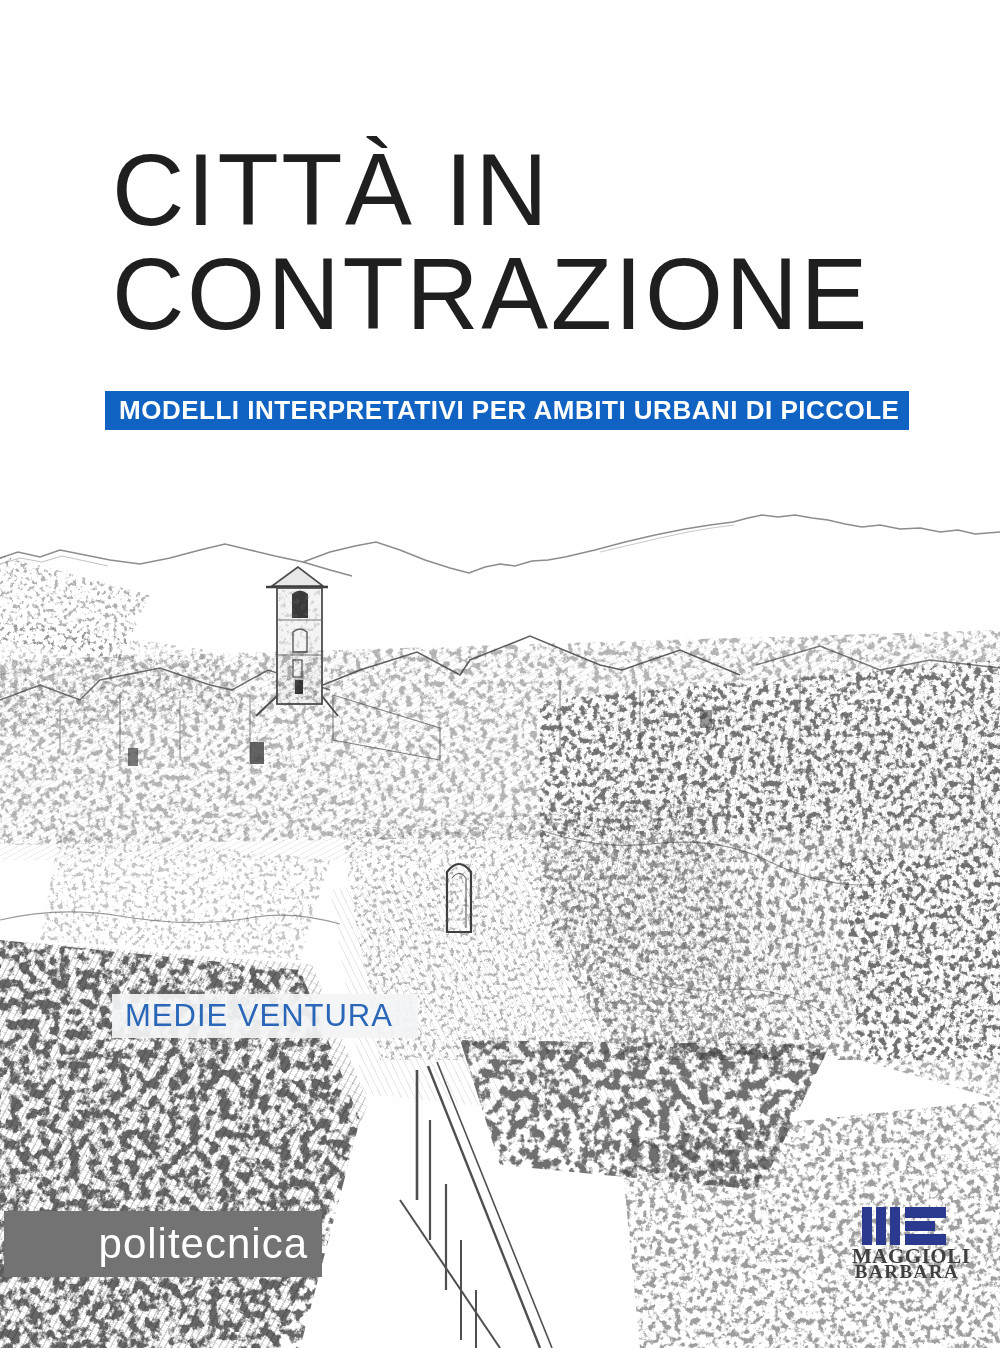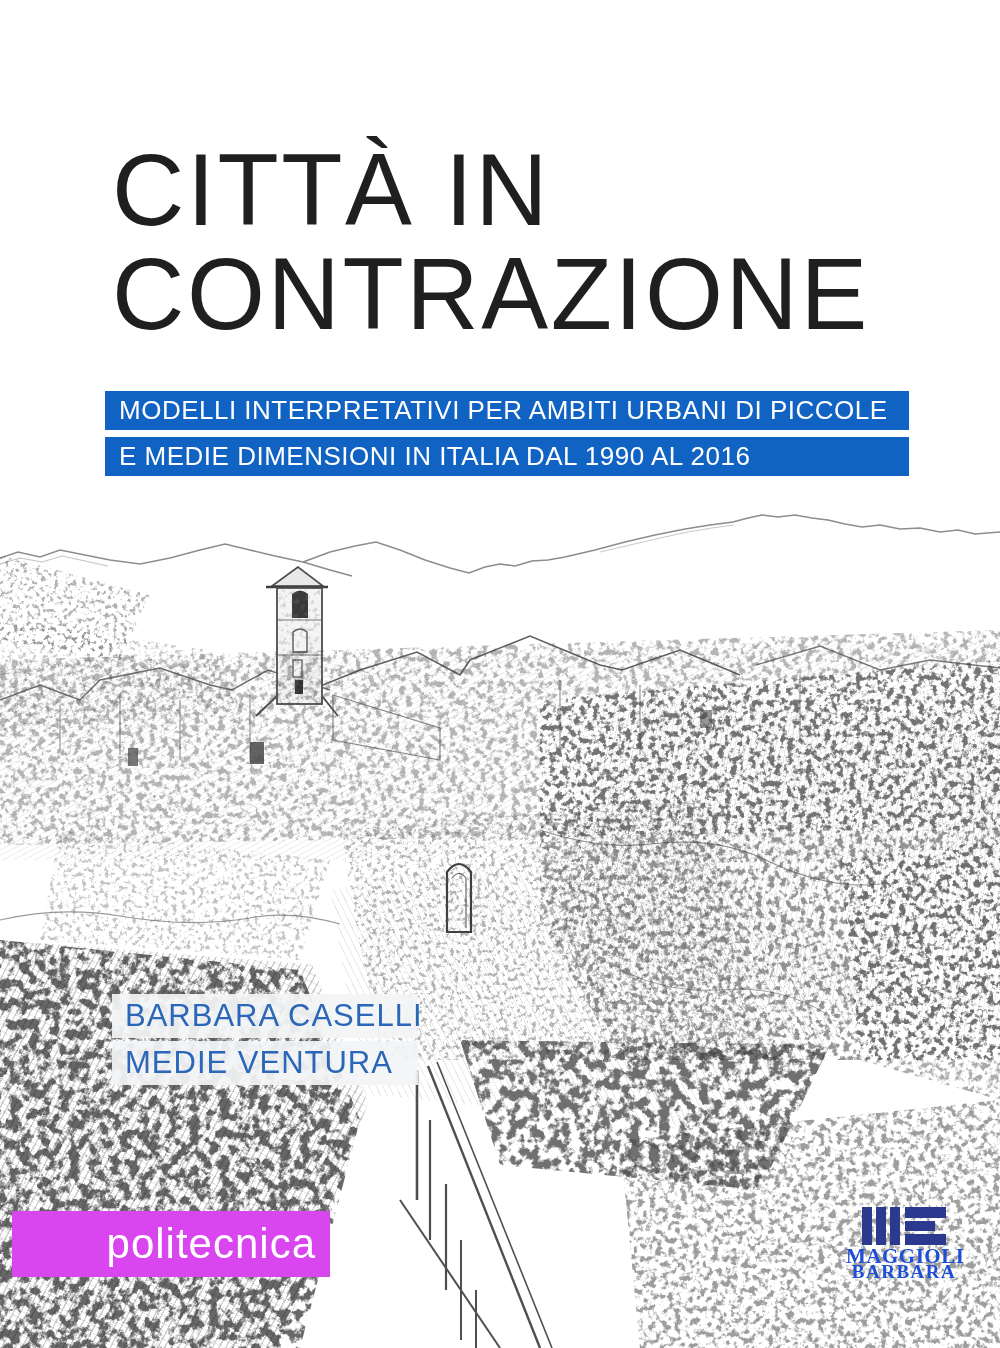--- a/index.html
+++ b/index.html
@@ -45,51 +45,51 @@
     margin:0;font-weight:normal;color:#1f1f1f;
     font-size:118px;line-height:121px;letter-spacing:3px;
     transform:scale(.85,.86);transform-origin:0 0;
     white-space:nowrap;
   }
 
   
   .subtitle{position:absolute;left:105px;width:790px;z-index:5;}
   .sub-bar{
     background:#1063c2;color:#ffffff;
-    font-weight:normal;font-size:26px;line-height:39px;
+    font-weight:bold;font-size:26px;line-height:39px;
     height:39px;padding-left:14px;letter-spacing:.5px;
     white-space:nowrap;
   }
 
   
   .authors{position:absolute;left:112px;top:994px;z-index:5;width:306px;}
   .author-band{
     background:rgba(243,244,246,.93);
     height:44px;margin-bottom:3px;
     display:flex;align-items:center;
     padding-left:13px;box-sizing:border-box;
     color:#2a67b8;font-size:31px;letter-spacing:1px;
     white-space:nowrap;
   }
 
   
   .series-box{
-    position:absolute;left:12px;top:1211px;width:318px;height:66px;z-index:5;
-    background:#d946ef;color:#ffffff;
+    position:absolute;left:4px;top:1211px;width:318px;height:66px;z-index:5;
+    background:#737373;color:#ffffff;
     display:flex;align-items:center;justify-content:flex-end;
     padding-right:14px;box-sizing:border-box;
     font-size:42px;letter-spacing:1px;padding-left:16px;
   }
 
   
   .publisher{position:absolute;left:846px;top:1206px;width:116px;z-index:5;text-align:center;}
   .pub-mark{width:84px;height:40px;margin:0 auto;display:block;}
   .pub-name{
-    font-family:"Liberation Serif",serif;font-weight:bold;color:#1d4ed8;
-    line-height:16px;margin-top:2px;letter-spacing:.5px;
+    font-family:"Liberation Serif",serif;font-weight:bold;color:#404040;
+    line-height:16px;margin-top:2px;letter-spacing:.5px;margin-left:6px;
   }
   .pub-name .l1{font-size:21px;display:block;}
   .pub-name .l2{font-size:19px;display:block;letter-spacing:1.5px;}
 </style>
 </head>
 <body>
 
 <div class="cover">
 
   <div class="sketch-wrap">
@@ -175,24 +175,22 @@
   <div class="hatch hatchC"></div>
   <div class="hatch hatchD"></div>
   <div class="hatch hatchB"></div>
   <div class="hatch hatchA"></div>
 
   <h1 class="title"><span>CITTÀ IN</span><br>
       <span>CONTRAZIONE</span>
   </h1>
 
   <div class="subtitle sub-bar" style="position:absolute;top:391px;">MODELLI INTERPRETATIVI PER AMBITI URBANI DI PICCOLE</div>
-  <div class="subtitle sub-bar" style="position:absolute;top:437px;">E MEDIE DIMENSIONI IN ITALIA DAL 1990 AL 2016</div>
 
   <div class="authors">
-    <div class="author-band">BARBARA CASELLI</div>
     <div class="author-band">MEDIE VENTURA</div>
   </div>
 
   <div class="series-box">
     <span>politecnica</span>
   </div>
 
   <div class="publisher">
     <svg class="pub-mark" viewBox="0 0 84 40" xmlns="http://www.w3.org/2000/svg">
       <g fill="#2b3a8f">

